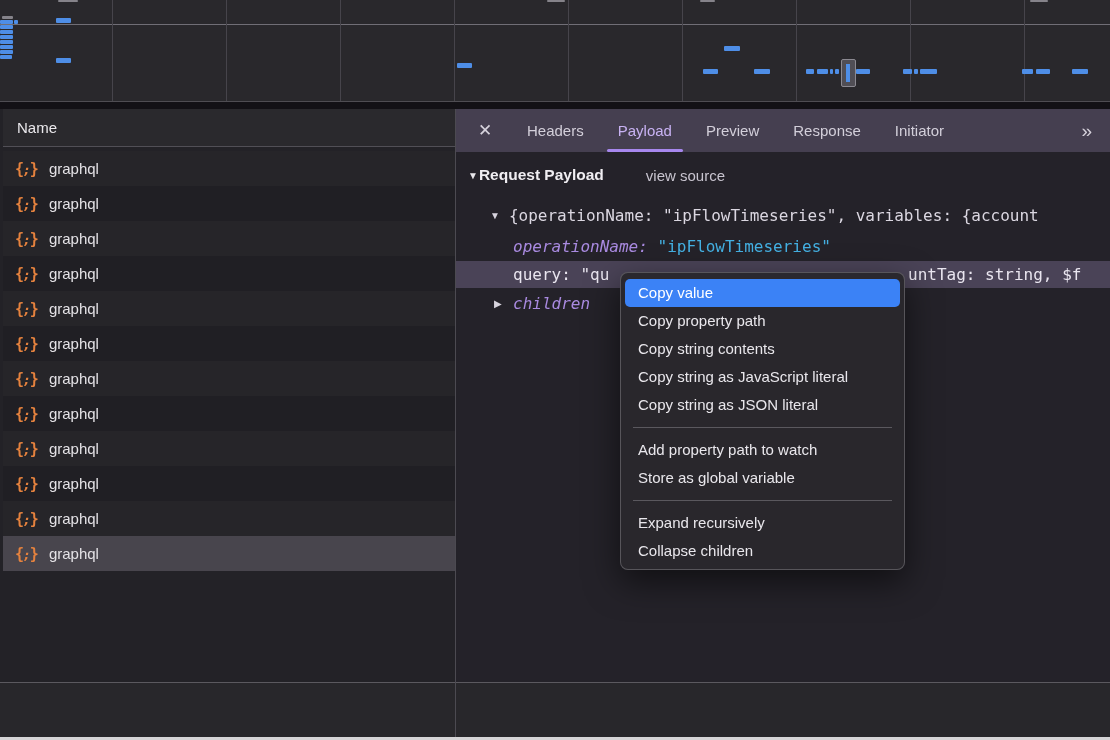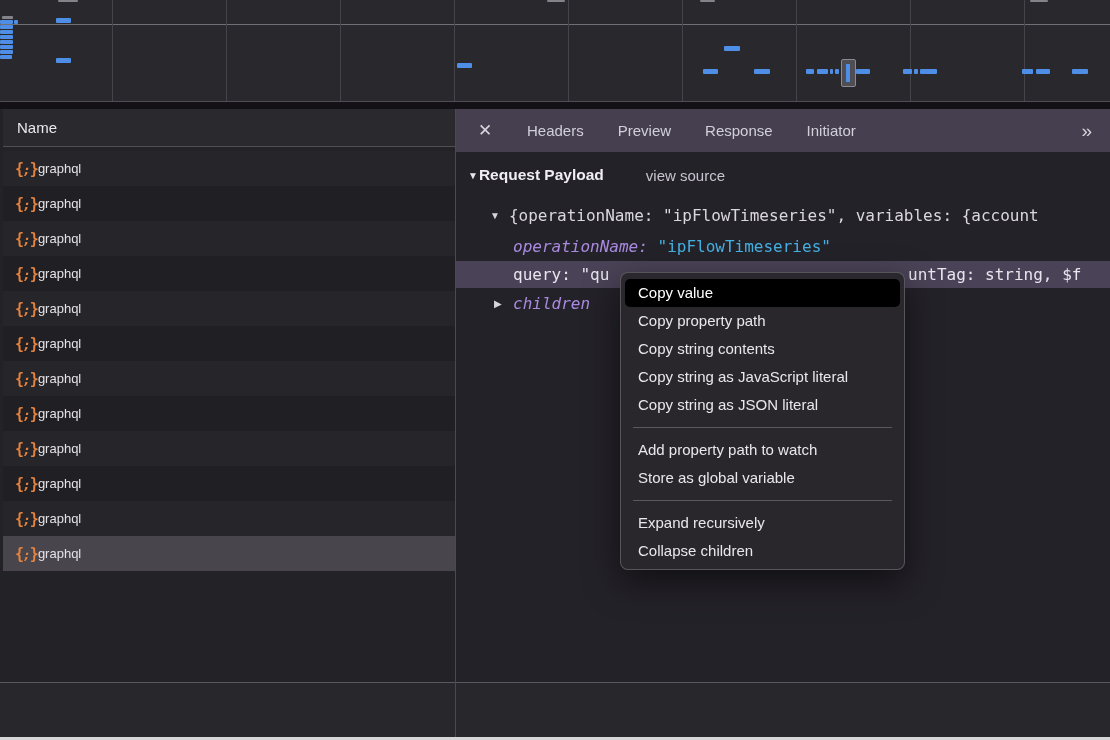--- a/index.html
+++ b/index.html
@@ -21,21 +21,21 @@
   .left-panel{position:absolute;left:3px;top:109px;width:455px;height:573px;background:#232227;}
   .name-header{height:37px;background:#2a292d;border-bottom:1px solid #514f56;display:flex;align-items:center;
                padding-left:14px;color:#eae8ec;font-size:15px;}
   .rows{position:absolute;top:42px;left:0;right:0;}
   .req-row{height:35px;display:flex;align-items:center;padding-left:12px;}
   .req-row.odd{background:#262529;}
   .req-row.even{background:#201f24;}
   .req-row.sel{background:#48454d;}
   .gicon{font-family:"DejaVu Sans Mono",monospace;font-weight:bold;color:#e5823e;font-size:15px;letter-spacing:-1px;}
   .gicon em{font-style:italic;font-size:13px;}
-  .glabel{color:#e4e2e6;font-size:13px;}
+  .glabel{margin-left:11px;color:#e4e2e6;font-size:15px;}
 
   .vdivider{position:absolute;left:455px;top:109px;width:1px;height:628px;background:#4c4a51;z-index:3;}
 
   
   .right-panel{position:absolute;left:456px;top:109px;width:654px;height:573px;background:#242229;}
   .tab-bar{height:43px;background:#453f50;display:flex;align-items:center;padding-left:14px;color:#d3cfda;font-size:15px;}
   .close{width:30px;text-align:center;font-size:17px;color:#d6d2dc;margin-right:10px;cursor:default;}
   .tab{padding:0 17px;height:43px;line-height:43px;position:relative;text-align:right;}
   .tab.selected{color:#c8b2f3;}
   .tab.selected::after{content:"";position:absolute;left:6px;right:6px;bottom:0;height:3px;border-radius:2px;background:#a787ee;}
@@ -66,21 +66,21 @@
   .footer-line{position:absolute;left:0;top:682px;width:1110px;height:1px;background:#5b595f;z-index:2;}
   .footer{position:absolute;left:0;top:683px;width:1110px;height:54px;background:#28272b;}
   .bottom-strip{position:absolute;left:0;top:737px;width:1110px;height:3px;background:#d6d5d7;}
 
   
   .context-menu{position:absolute;left:620px;top:272px;width:285px;height:298px;box-sizing:border-box;
                 background:rgba(42,40,45,0.98);border:1px solid rgba(125,123,130,0.55);border-radius:8px;
                 box-shadow:0 12px 34px rgba(0,0,0,0.55);padding:6px 0;z-index:10;}
   .menu-item{height:28px;line-height:28px;margin:0 4px;padding:0 13px;font-size:15px;color:#e9e7ec;
              border-radius:5px;white-space:nowrap;}
-  .menu-item.hl{background:#000000;color:#ffffff;}
+  .menu-item.hl{background:#3b82f6;color:#ffffff;}
   .menu-sep{height:1px;background:#5a585e;margin:8px 12px;}
 </style>
 </head>
 <body>
 
 <div class="screen">
 
   <div class="waterfall" id="waterfall">
     <div class="wf-hline"></div>
   <div class="wf-grid" style="left: 112px;"></div>
@@ -183,20 +183,21 @@
           <span class="gicon">{<em>;</em>}</span>
           <span class="glabel">graphql</span>
         </div>
       </div>
   </div>
 
   <div class="right-panel">
     <div class="tab-bar" id="tab-bar">
       <span class="close">✕</span>
       <span class="tab">Headers</span>
+        <span class="tab selected">Payload</span>
         <span class="tab">Preview</span>
         <span class="tab">Response</span>
         <span class="tab">Initiator</span>
         <span class="more">»</span>
     </div>
     <div class="content">
       <div class="sec-header">
         <span class="sec-tri">▼</span>
         <span class="sec-title">Request Payload</span>
         <span class="view-source">view source</span>

